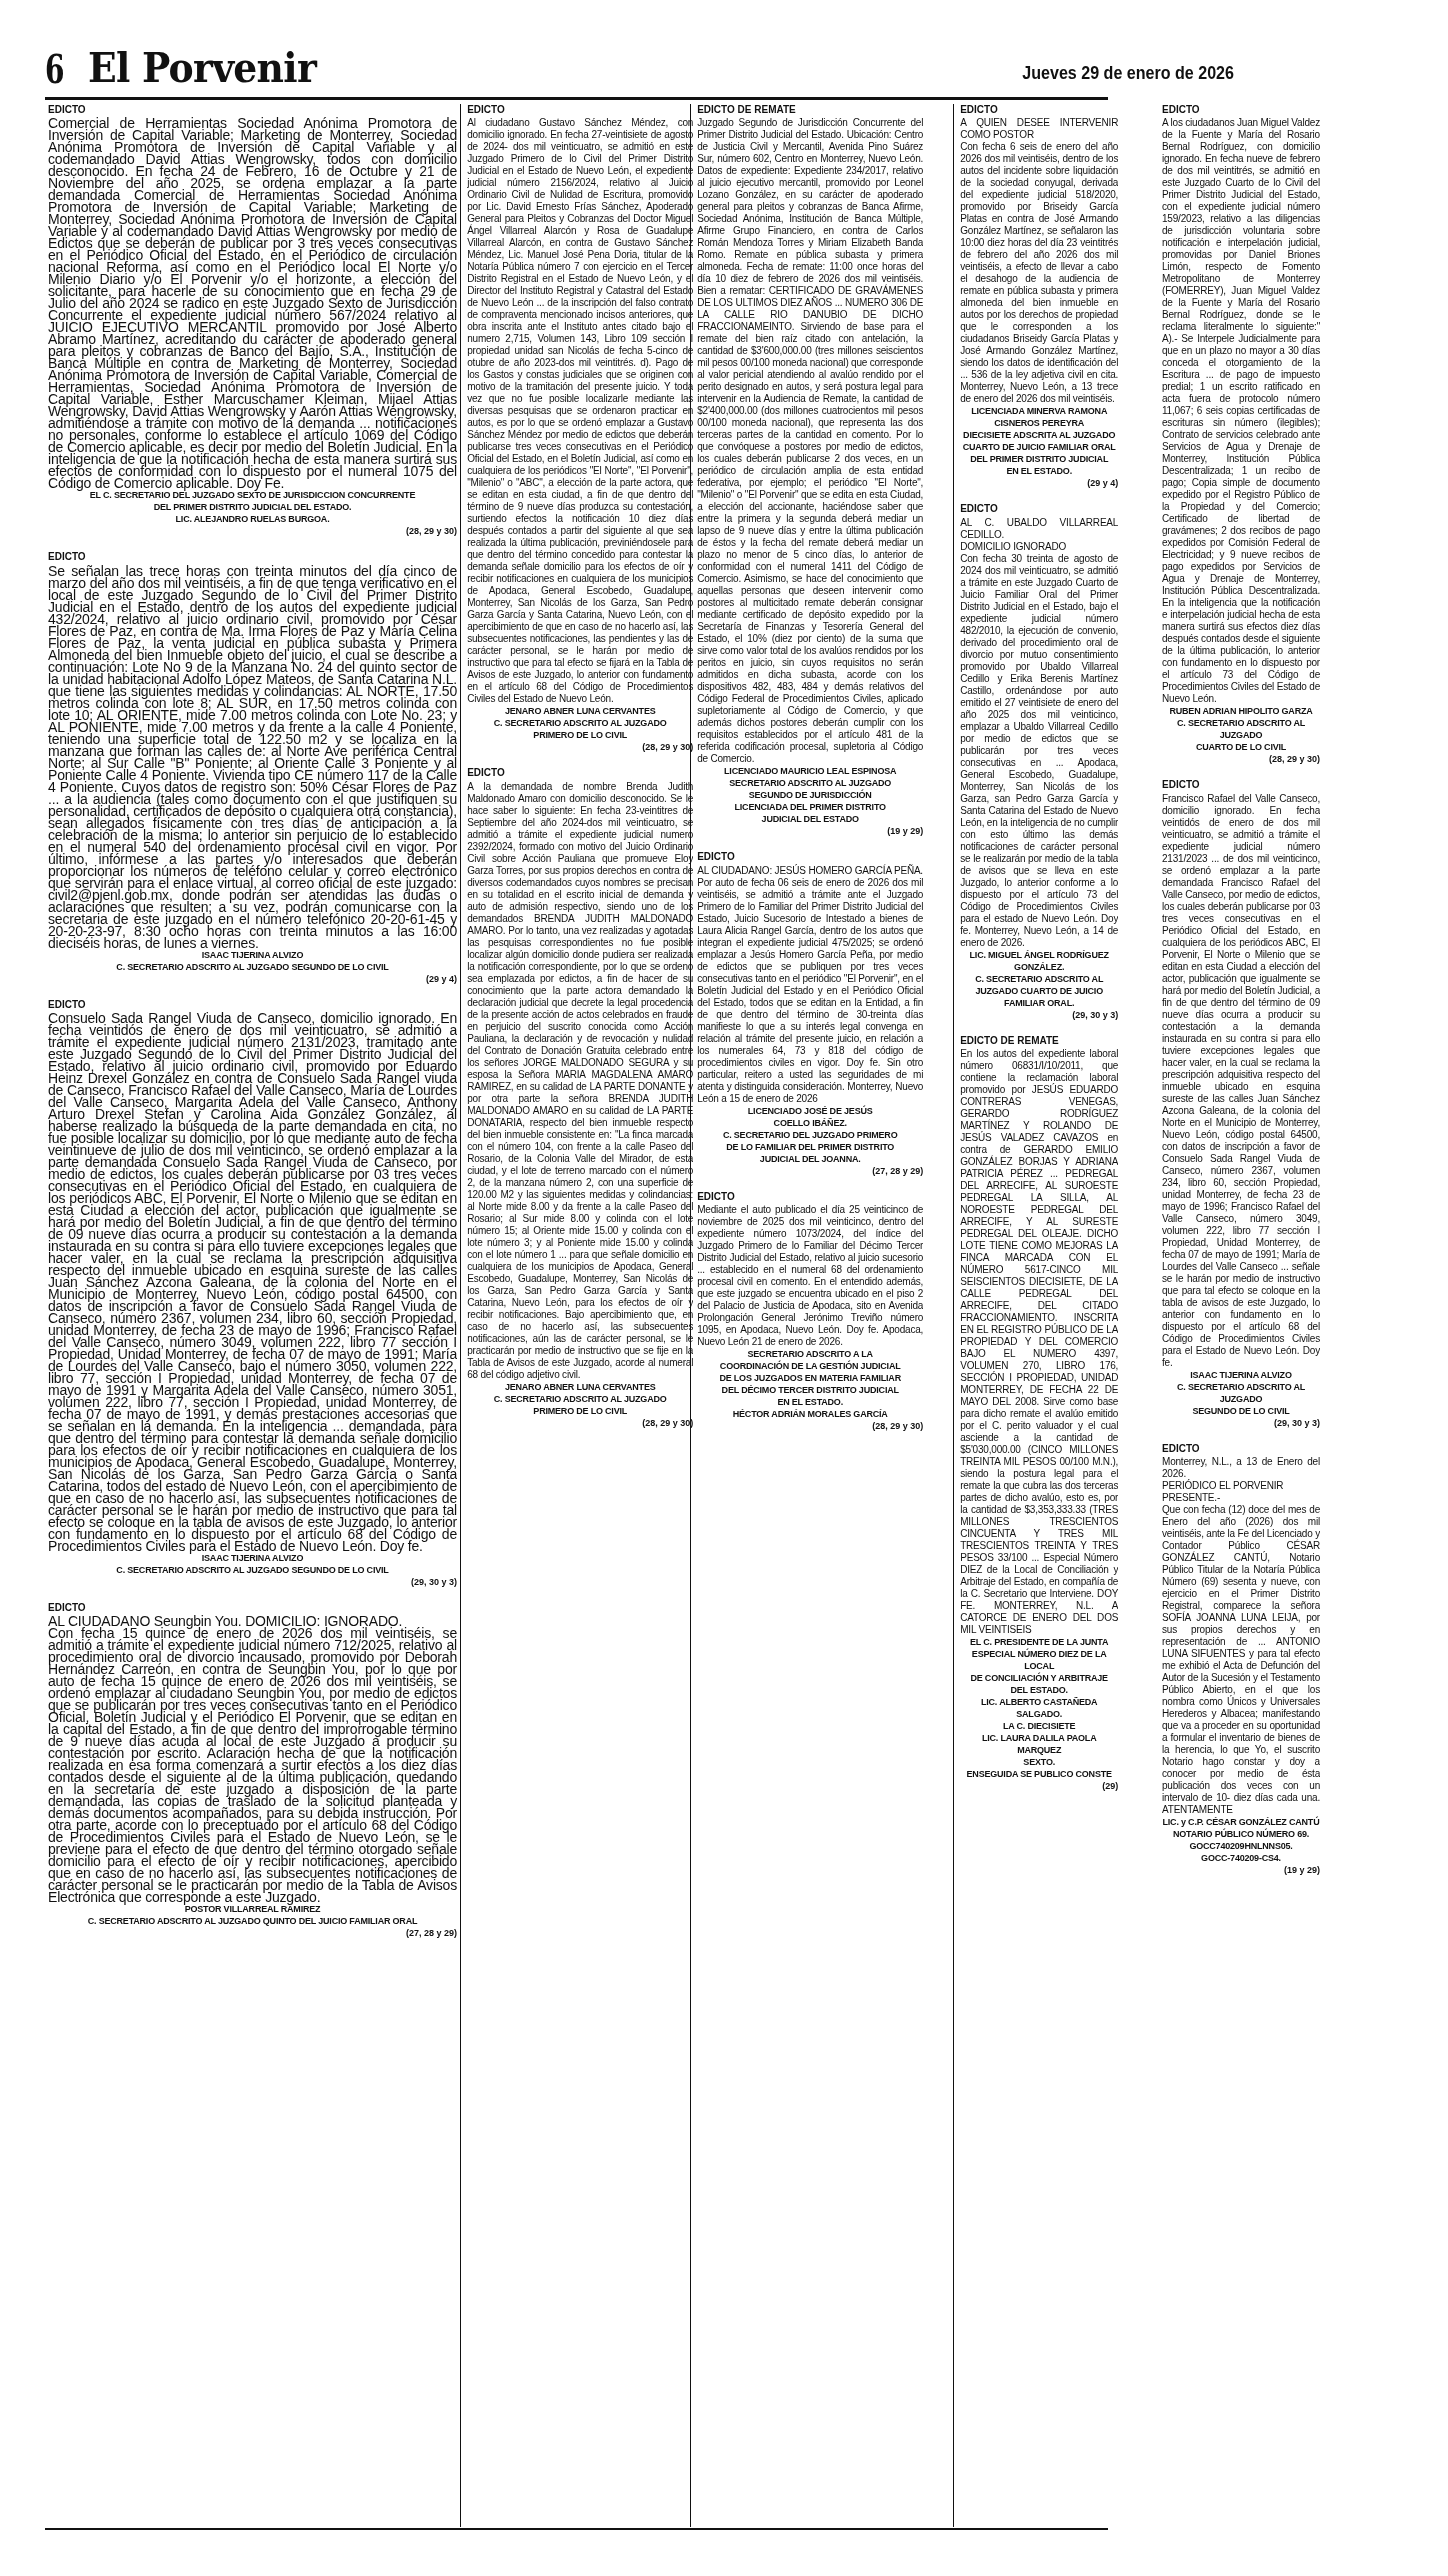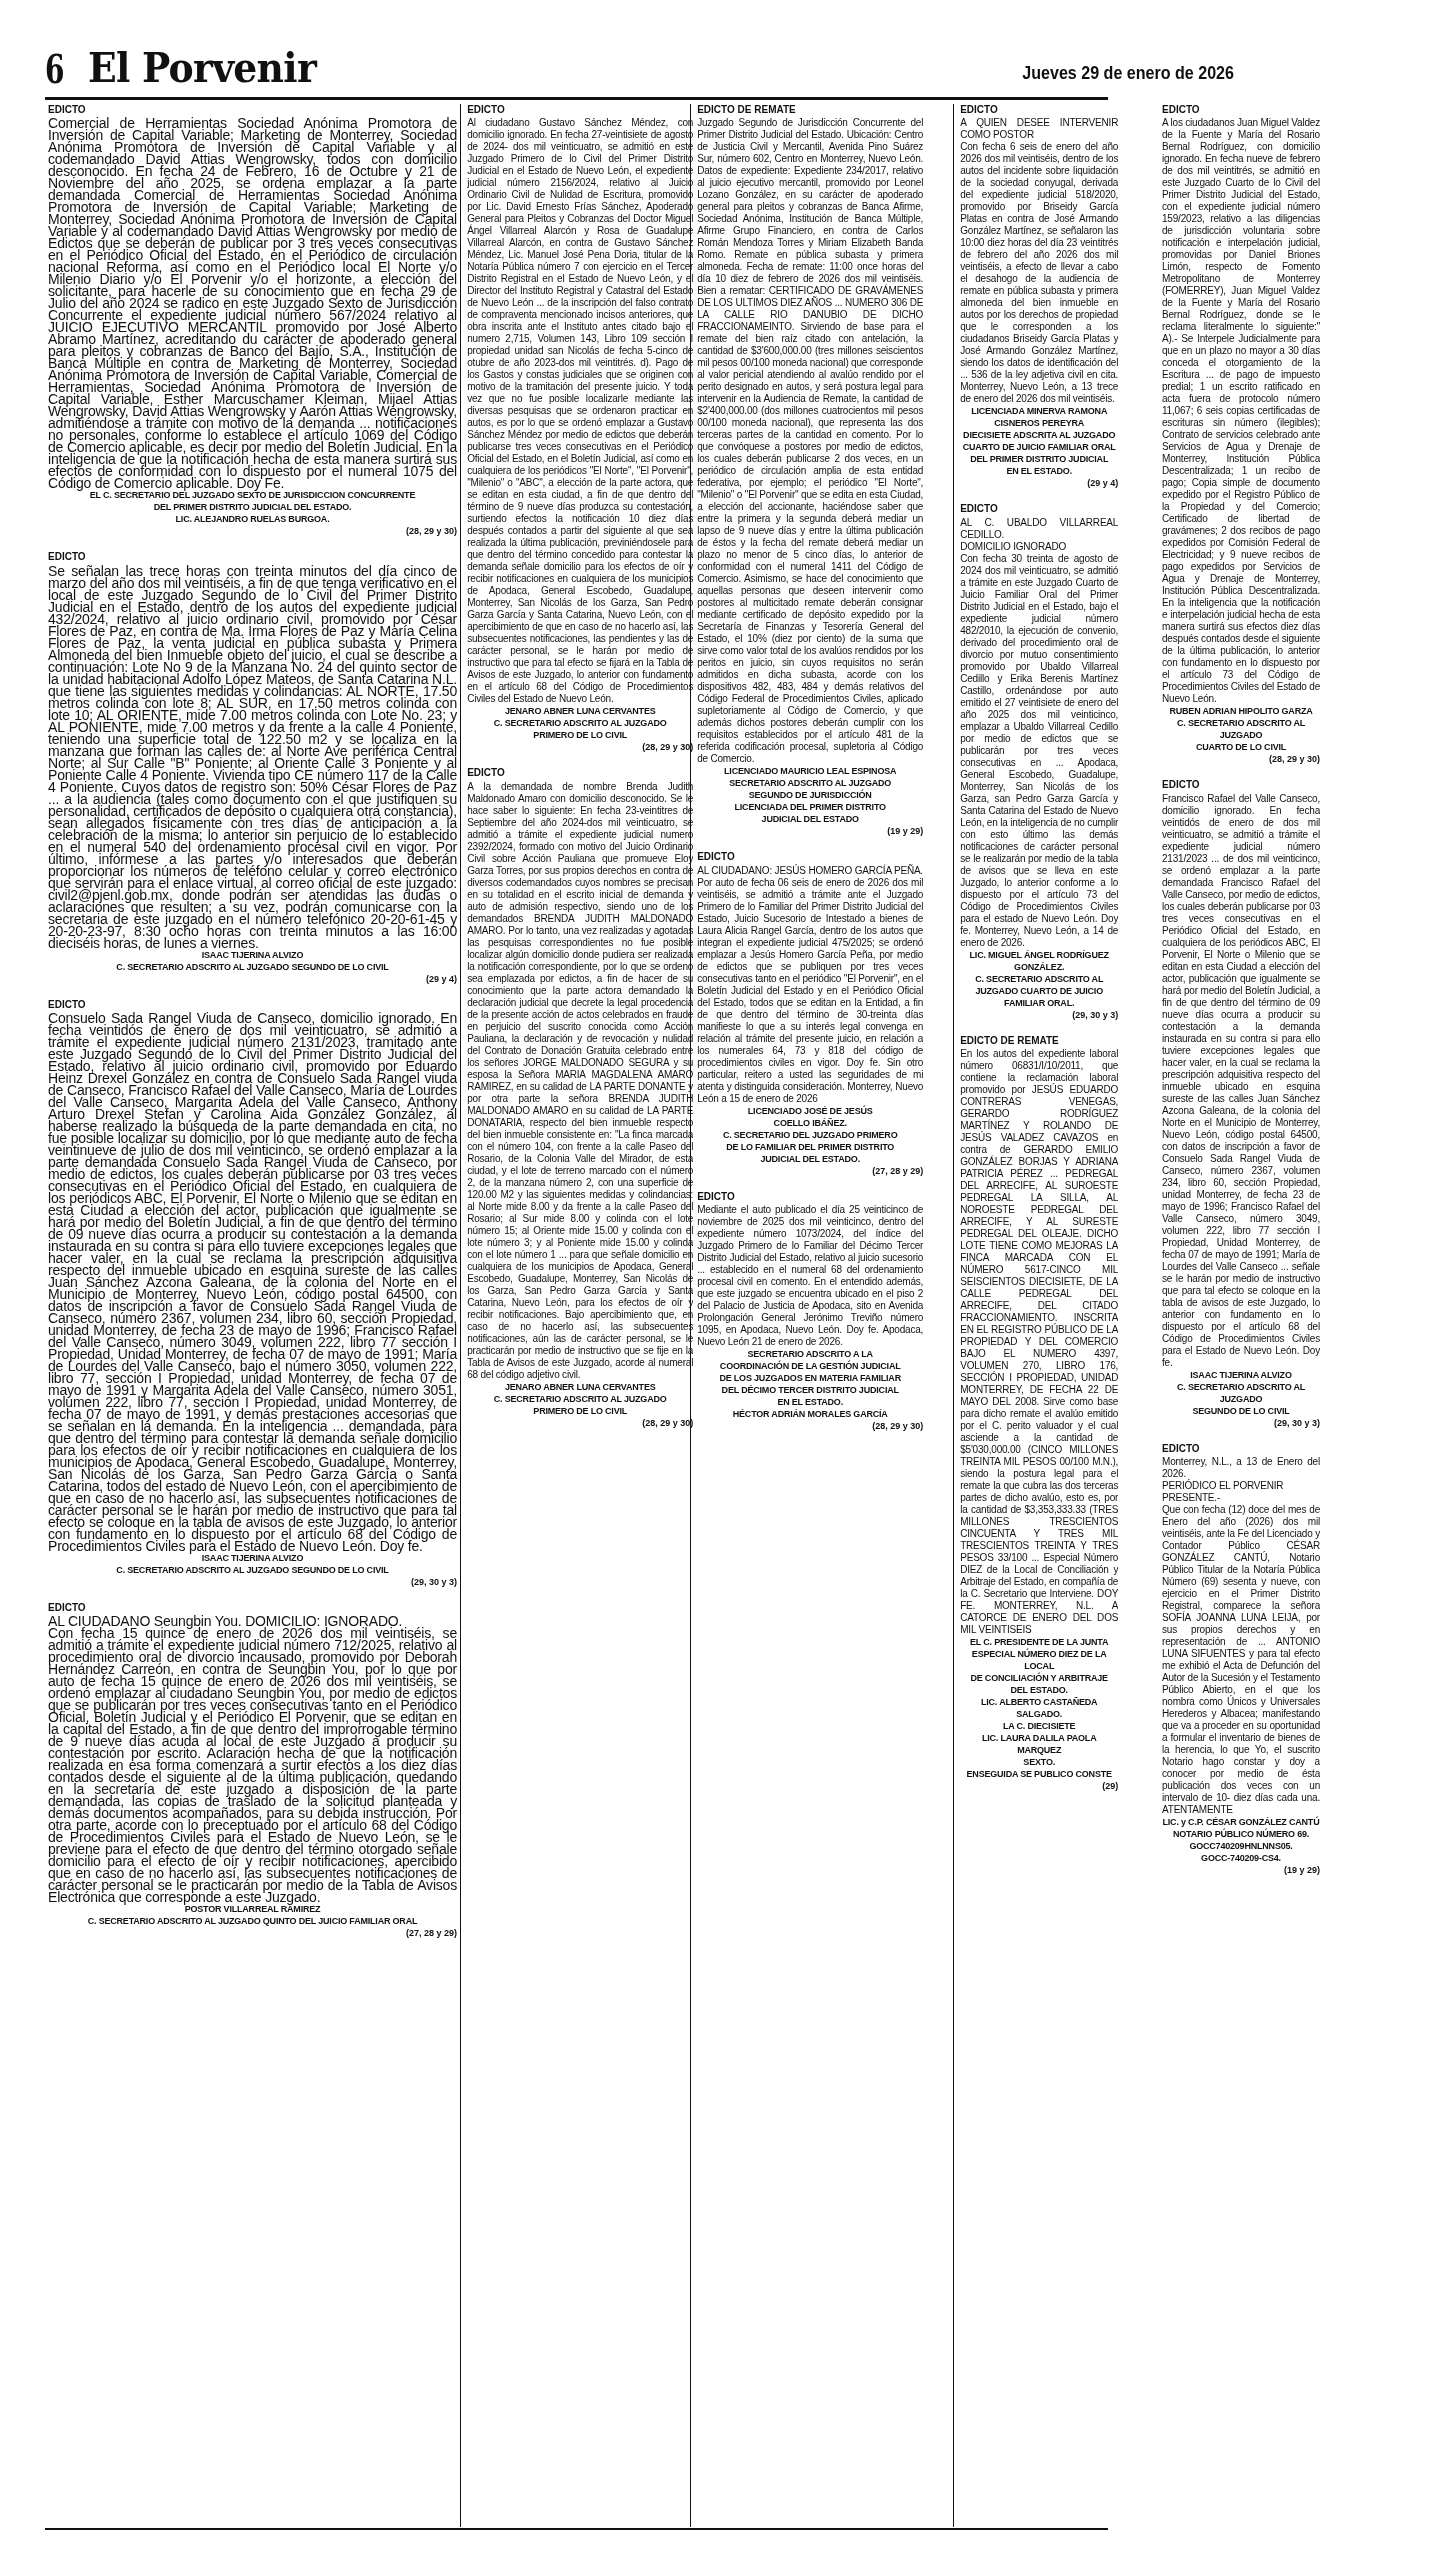--- a/index.html
+++ b/index.html
@@ -94,21 +94,21 @@
       <div class="sig">JUDICIAL DEL ESTADO</div>
       <div class="pubdates">(19 y 29)</div>
     </div>
     <div class="edict">
       <div class="edict-title">EDICTO</div>
       <div class="edict-body"><span class="edict-line">AL CIUDADANO: JESÚS HOMERO GARCÍA PEÑA.</span><span>Por auto de fecha 06 seis de enero de 2026 dos mil veintiséis, se admitió a trámite ante el Juzgado Primero de lo Familiar del Primer Distrito Judicial del Estado, Juicio Sucesorio de Intestado a bienes de Laura Alicia Rangel García, dentro de los autos que integran el expediente judicial 475/2025; se ordenó emplazar a Jesús Homero García Peña, por medio de edictos que se publiquen por tres veces consecutivas tanto en el periódico "El Porvenir", en el Boletín Judicial del Estado y en el Periódico Oficial del Estado, todos que se editan en la Entidad, a fin de que dentro del término de 30-treinta días manifieste lo que a su interés legal convenga en relación al trámite del presente juicio, en relación a los numerales 64, 73 y 818 del código de procedimientos civiles en vigor. Doy fe. Sin otro particular, reitero a usted las seguridades de mi atenta y distinguida consideración. Monterrey, Nuevo León a 15 de enero de 2026</span></div>
       <div class="sig">LICENCIADO JOSÉ DE JESÚS</div>
       <div class="sig">COELLO IBÁÑEZ.</div>
       <div class="sig">C. SECRETARIO DEL JUZGADO PRIMERO</div>
       <div class="sig">DE LO FAMILIAR DEL PRIMER DISTRITO</div>
-      <div class="sig">JUDICIAL DEL ESTADO.</div>
+      <div class="sig">JUDICIAL DEL JOANNA.</div>
       <div class="pubdates">(27, 28 y 29)</div>
     </div>
     <div class="edict">
       <div class="edict-title">EDICTO</div>
       <div class="edict-body"><span>Mediante el auto publicado el día 25 veinticinco de noviembre de 2025 dos mil veinticinco, dentro del expediente número 1073/2024, del índice del Juzgado Primero de lo Familiar del Décimo Tercer Distrito Judicial del Estado, relativo al juicio sucesorio ... establecido en el numeral 68 del ordenamiento procesal civil en comento. En el entendido además, que este juzgado se encuentra ubicado en el piso 2 del Palacio de Justicia de Apodaca, sito en Avenida Prolongación General Jerónimo Treviño número 1095, en Apodaca, Nuevo León. Doy fe. Apodaca, Nuevo León 21 de enero de 2026.</span></div>
       <div class="sig">SECRETARIO ADSCRITO A LA</div>
       <div class="sig">COORDINACIÓN DE LA GESTIÓN JUDICIAL</div>
       <div class="sig">DE LOS JUZGADOS EN MATERIA FAMILIAR</div>
       <div class="sig">DEL DÉCIMO TERCER DISTRITO JUDICIAL</div>
       <div class="sig">EN EL ESTADO.</div>

